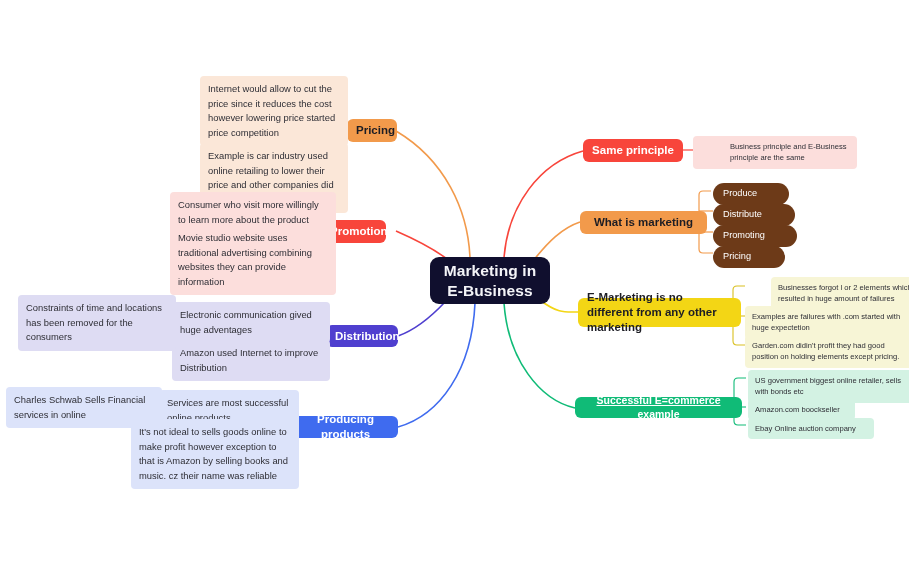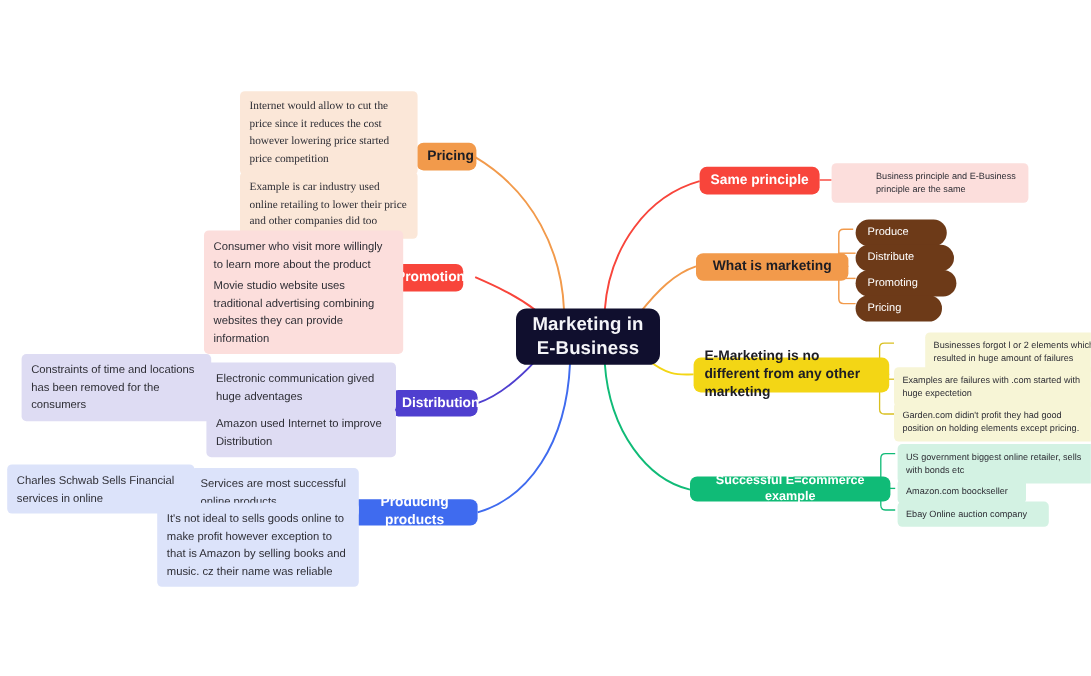--- a/index.html
+++ b/index.html
@@ -73,21 +73,21 @@
   
   .leaf {
     border-radius: 4px;
     font-size: 9.4px;
     line-height: 1.55;
     color: #2e2e35;
     padding: 6px 8px;
     display: block;
   }
   .leaf.tiny { font-size: 7.6px; line-height: 1.5; padding: 5px 7px; }
-  .l-peach   { background: #FBE7D8; font-family: Liberation Serif, serif; }
+  .l-peach   { background: #FBE7D8; }
   .l-pink    { background: #FCDEDC; }
   .l-lilac   { background: #DEDCF3; }
   .l-periw   { background: #DCE3FA; }
   .l-cream   { background: #F7F5D6; }
   .l-mint    { background: #D3F2E3; }
 
   
   .subpill {
     background: #6D3A18;
     color: #ffffff;
@@ -199,20 +199,20 @@
     <span>Pricing</span>
   </div>
 
   <div class="node branch b-yellow" style="left:578px; top:298px; width:163px; height:29px; padding:4px 9px;">
     <span class="node-text">E-Marketing is no different from any other marketing</span>
   </div>
   <div class="leaf l-cream tiny" style="position:absolute; left:745px; top:277px; width:148px;margin-left:26px;">Businesses forgot l or 2 elements which resulted in huge amount of failures</div>
   <div class="leaf l-cream tiny" style="position:absolute; left:745px; top:306px; width:155px;">Examples are failures with .com started with huge expectetion</div>
   <div class="leaf l-cream tiny" style="position:absolute; left:745px; top:335px; width:157px;">Garden.com didin't profit they had good position on holding elements except pricing.</div>
 
-  <div class="node branch b-green small" style="left:575px; top:397px; width:167px; height:21px; justify-content:flex-end;">
+  <div class="node branch b-green small" style="left:575px; top:397px; width:167px; height:21px; justify-content:flex-end;text-decoration:underline;">
     <span class="node-text" style="text-align:center;">Successful E=commerce example</span>
   </div>
   <div class="leaf l-mint tiny" style="position:absolute; left:748px; top:370px; width:152px;">US government biggest online retailer, sells with bonds etc</div>
   <div class="leaf l-mint tiny" style="position:absolute; left:748px; top:399px; width:93px;">Amazon.com boockseller</div>
   <div class="leaf l-mint tiny" style="position:absolute; left:748px; top:418px; width:112px;">Ebay Online auction company</div>
 
 </div>
 
 </body></html>

